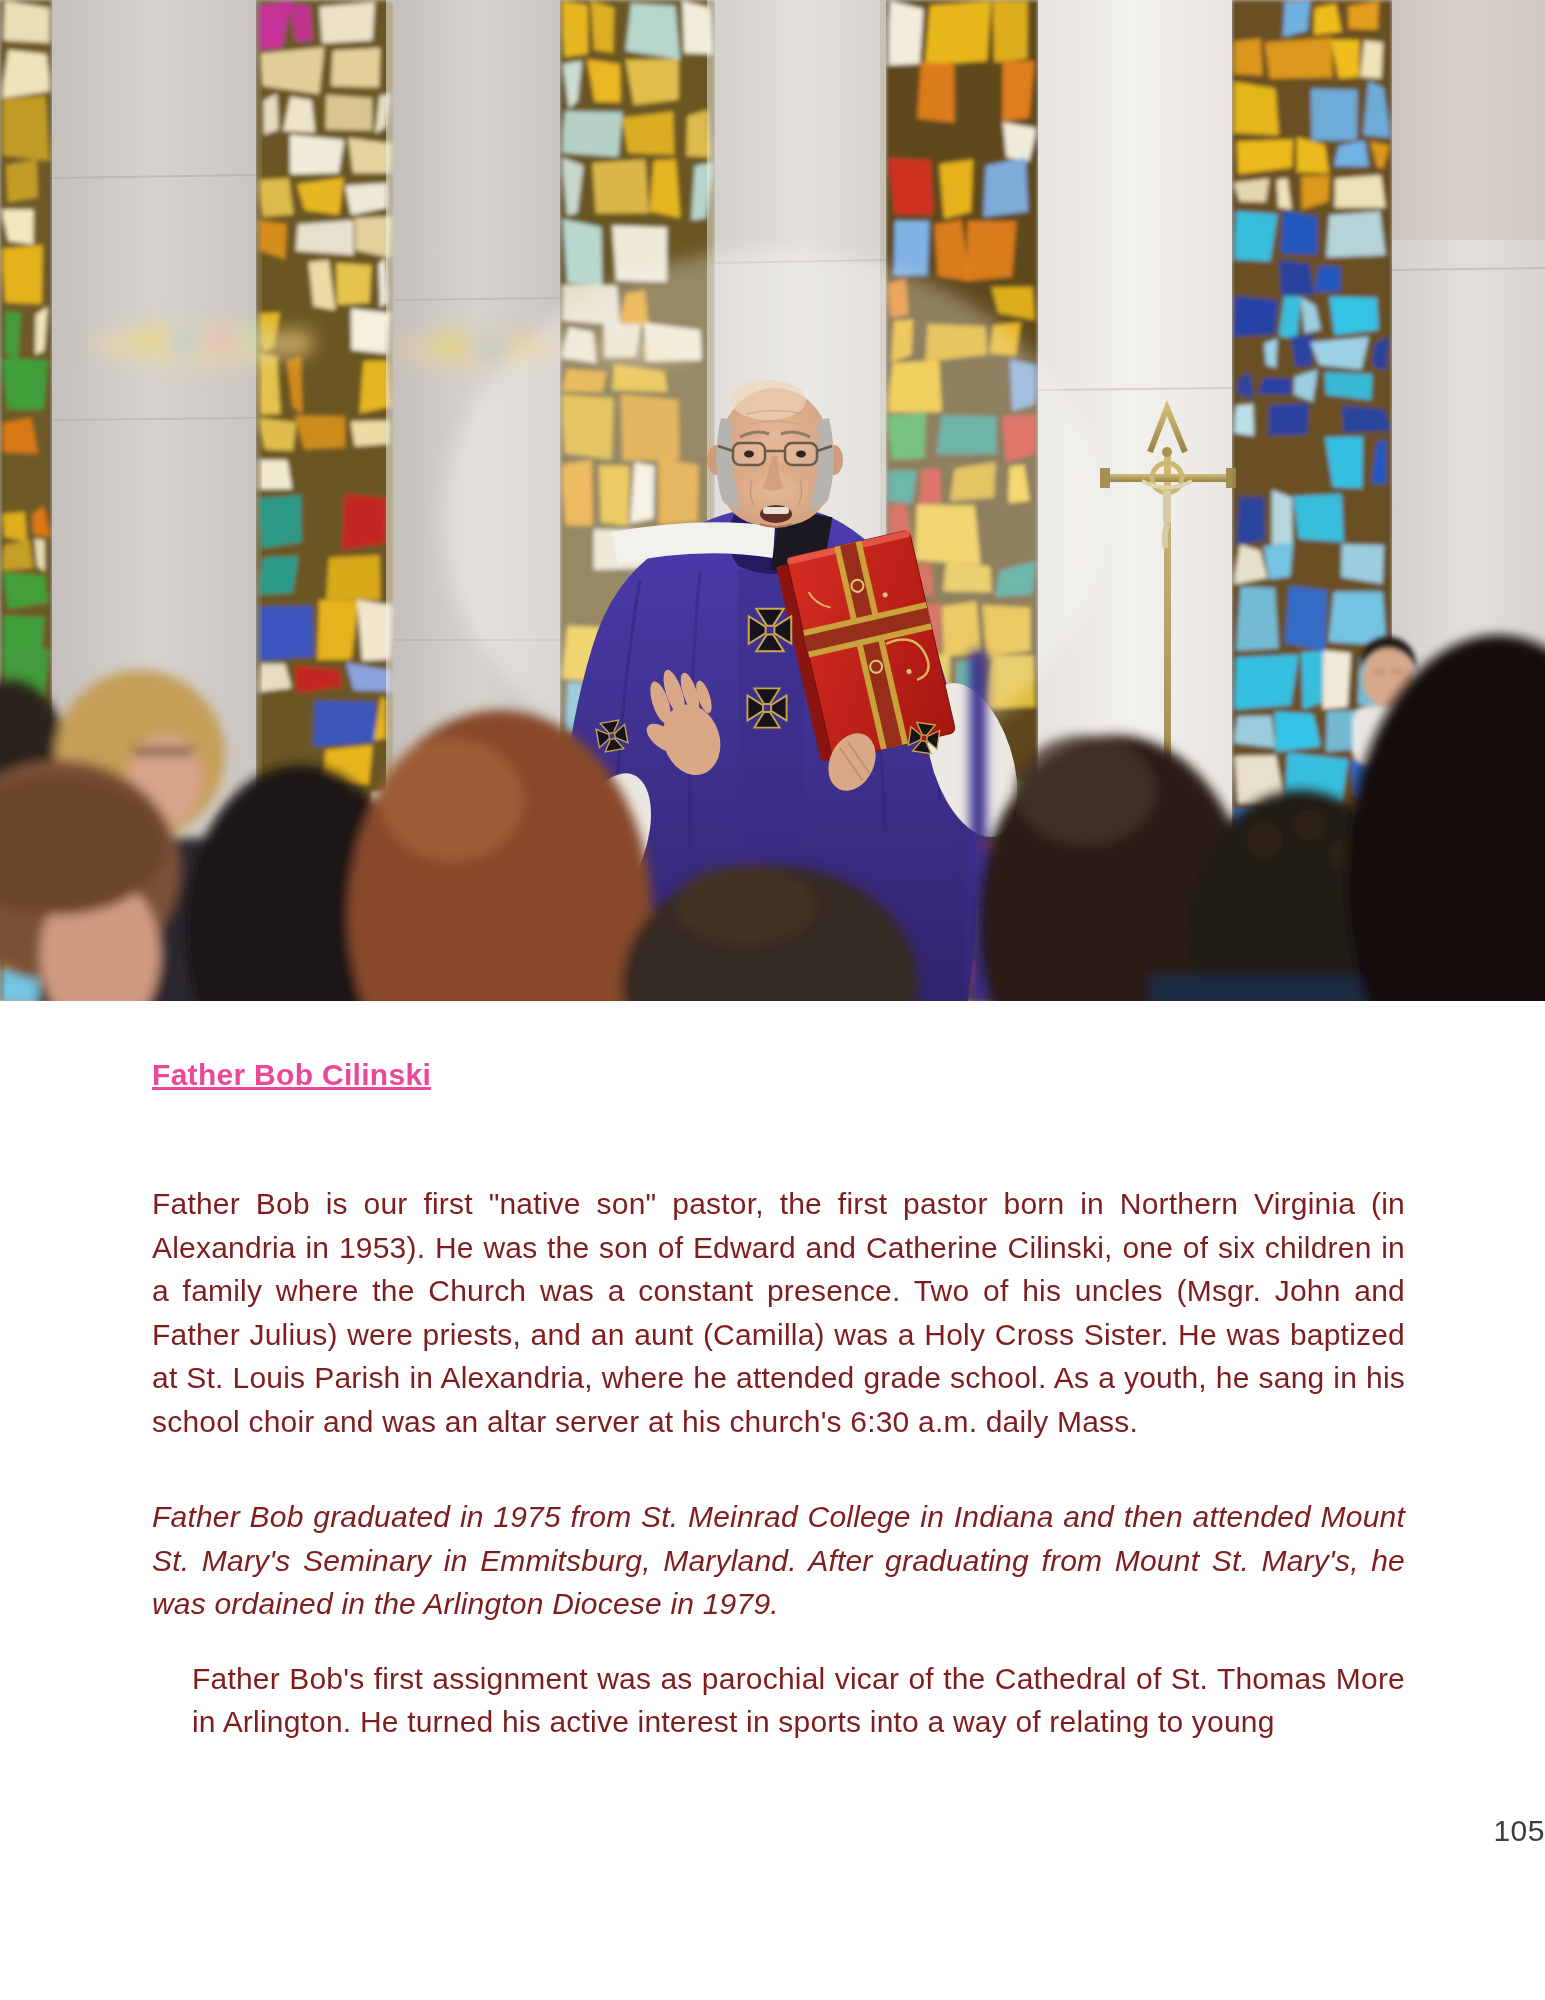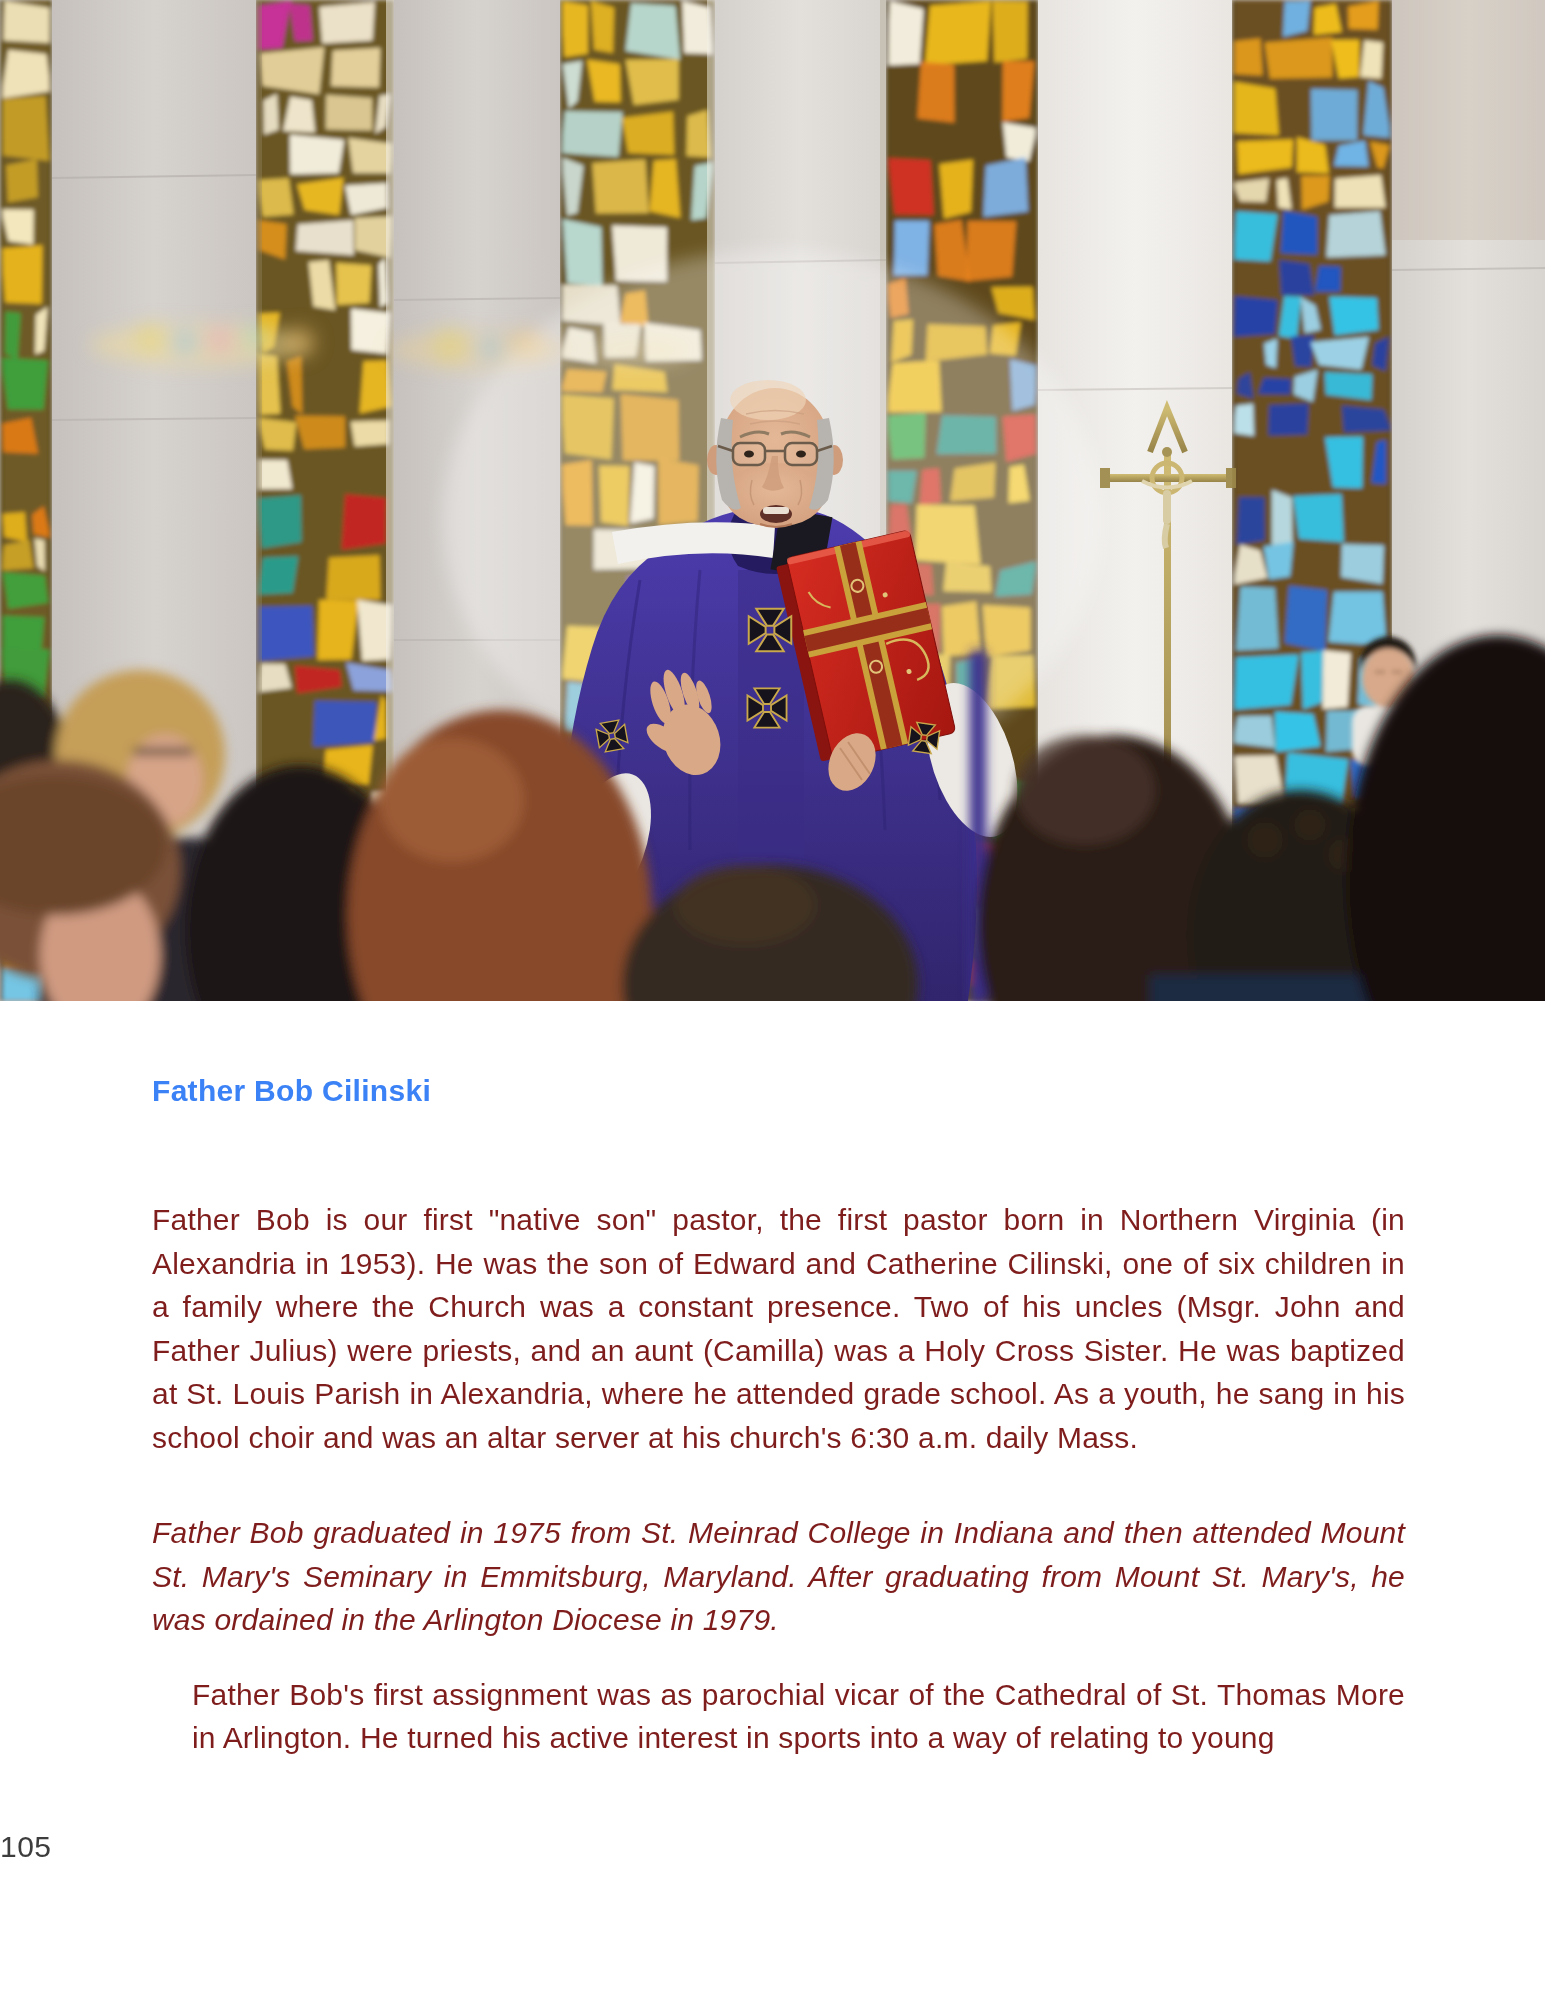--- a/index.html
+++ b/index.html
@@ -10,40 +10,41 @@
     background:#ffffff;
     overflow:hidden;
     font-family:"Liberation Sans","DejaVu Sans",sans-serif;
   }
   figure.photo{margin:0;width:1545px;height:1001px;display:block;}
   figure.photo svg{display:block;}
   .text-block{padding:0 140px 0 152px;}
   h1.title{
     font-size:30px;
     font-weight:700;
-    color:#3b82f6;
+    color:#ec4899;
     letter-spacing:.3px;
-    margin:68px 0 0 0;
+    margin:52px 0 0 0;
     line-height:43px;
+    text-decoration:underline;
   }
   p.body{
     font-size:30px;
     line-height:43.5px;
     font-weight:400;
     color:#7f1d1d;
     letter-spacing:.2px;
     text-align:justify;
     margin:0;
   }
   p.p1{margin-top:86px;}
   p.p2{margin-top:52px;font-style:italic;}
   p.p3{margin-top:31px;margin-left:40px;}
   .pagenum{
     margin-top:70px;
-    text-align:left;
+    text-align:right;
     font-size:30px;
     color:#3d3d3d;
     letter-spacing:.5px;
   }
 </style>
 </head>
 <body>
 
 <div class="page">
 

